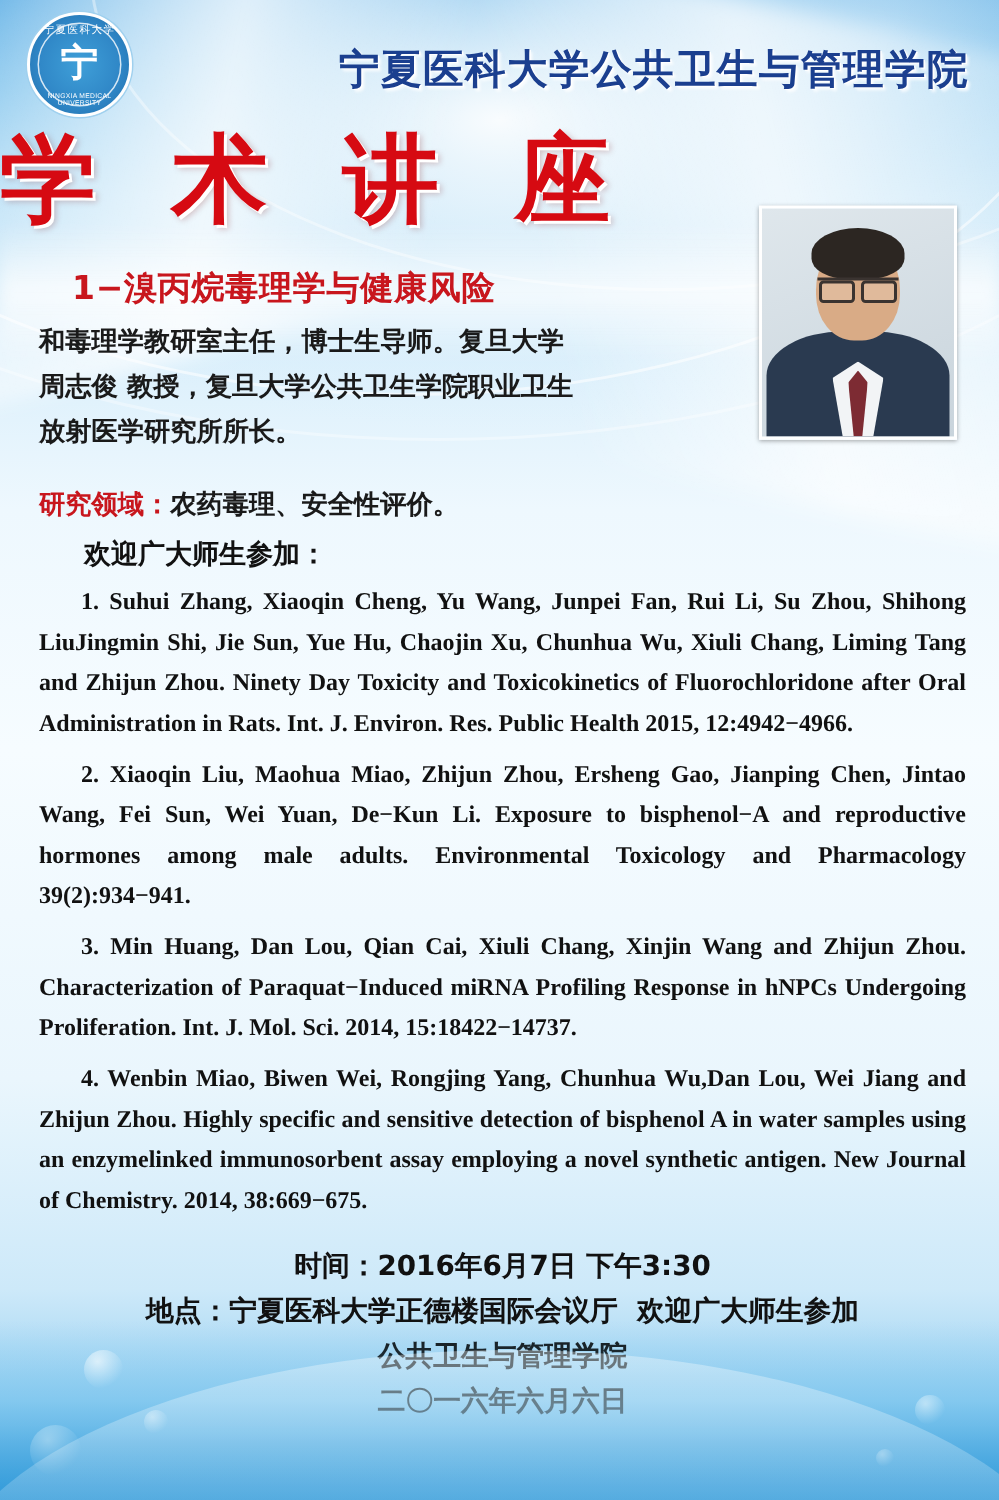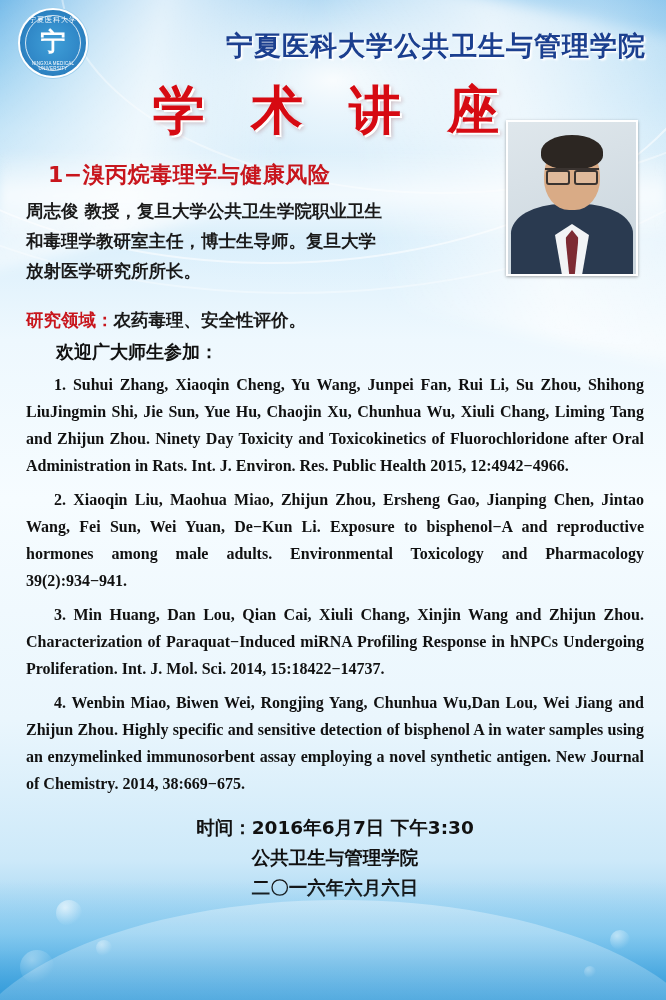--- a/index.html
+++ b/index.html
@@ -137,25 +137,25 @@
     font-weight: bold;
     font-size: 27px;
     letter-spacing: 1px;
     color: #1b3f8f;
     text-shadow: 1px 1px 0 #ffffff, 2px 2px 2px rgba(255,255,255,0.8);
     margin-left: -10px;
     padding-right: 4px;
   }
   .main-title {
     position: relative;
-    text-align: center;
+    text-align: left;
     margin-top: 6px;
     font-family: "DejaVu Sans", sans-serif;
     font-weight: bold;
-    font-size: 52px;
+    font-size: 64px;
     letter-spacing: 14px;
     color: #d60a12;
     text-shadow: 2px 2px 0 #ffffff, 3px 3px 4px rgba(120,10,10,0.25);
     padding-left: 0;
   }
 
   
   .content {
     position: relative;
     padding: 10px 22px 0 26px;
@@ -333,39 +333,40 @@
         <div class="hair"></div>
         <div class="glasses">
           <div class="glass-l"></div>
           <div class="glass-r"></div>
         </div>
       </div>
 
       <div class="lecture-title">1−溴丙烷毒理学与健康风险</div>
 
       <div class="speaker-text">
+        <span class="line">和毒理学教研室主任，博士生导师。复旦大学</span>
         <span class="line">周志俊 教授，复旦大学公共卫生学院职业卫生</span>
-        <span class="line">和毒理学教研室主任，博士生导师。复旦大学</span>
         <span class="line">放射医学研究所所长。</span>
       </div>
 
       <div class="field-line">
         <span class="field-label">研究领域：</span><span>农药毒理、安全性评价。</span>
       </div>
     </div>
 
     <div class="pubs-header">欢迎广大师生参加：</div>
 
     <div class="pub">1. Suhui Zhang, Xiaoqin Cheng, Yu Wang, Junpei Fan, Rui Li, Su Zhou, Shihong LiuJingmin Shi, Jie Sun, Yue Hu, Chaojin Xu, Chunhua Wu, Xiuli Chang, Liming Tang and Zhijun Zhou. Ninety Day Toxicity and Toxicokinetics of Fluorochloridone after Oral Administration in Rats.  Int. J. Environ. Res. Public Health 2015, 12:4942−4966.</div>
     <div class="pub">2. Xiaoqin Liu, Maohua Miao, Zhijun Zhou, Ersheng Gao, Jianping Chen, Jintao Wang, Fei Sun, Wei Yuan, De−Kun Li. Exposure to bisphenol−A and reproductive hormones among male adults. Environmental Toxicology and Pharmacology 39(2):934−941.</div>
     <div class="pub">3. Min Huang, Dan Lou, Qian Cai, Xiuli Chang, Xinjin Wang and Zhijun Zhou. Characterization of Paraquat−Induced miRNA Profiling Response in hNPCs Undergoing Proliferation. Int. J. Mol. Sci. 2014, 15:18422−14737.</div>
     <div class="pub">4. Wenbin Miao, Biwen Wei, Rongjing Yang, Chunhua Wu,Dan Lou, Wei Jiang and Zhijun Zhou. Highly specific and sensitive detection of bisphenol A in water samples using an enzymelinked immunosorbent assay employing a novel synthetic antigen. New Journal of Chemistry. 2014, 38:669−675.</div>
 
     <div class="info">
       <span class="row">时间：2016年6月7日 下午3:30</span>
+      <span class="row">地点：宁夏医科大学正德楼国际会议厅  欢迎广大师生参加</span>
       <span class="row">公共卫生与管理学院</span>
       <span class="row">二〇一六年六月六日</span>
     </div>
   </div>
 
   <div class="footer-wave"></div>
   <div class="footer-wave2"></div>
 </div>
 
 </body></html>

